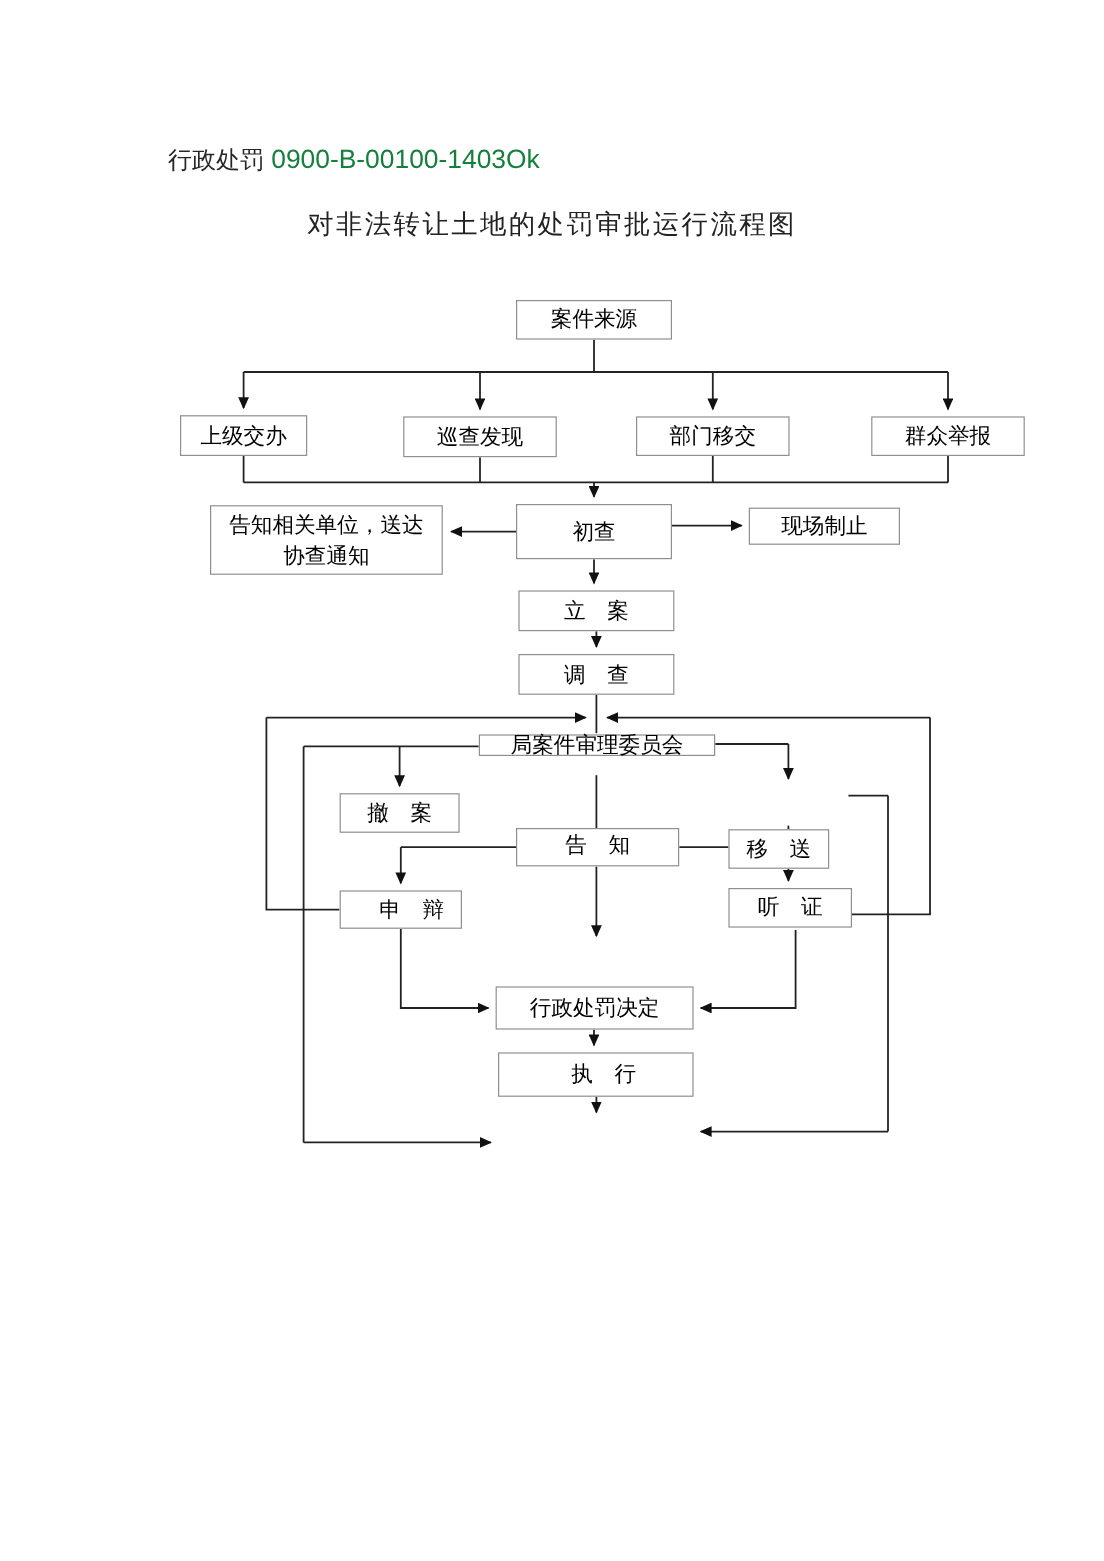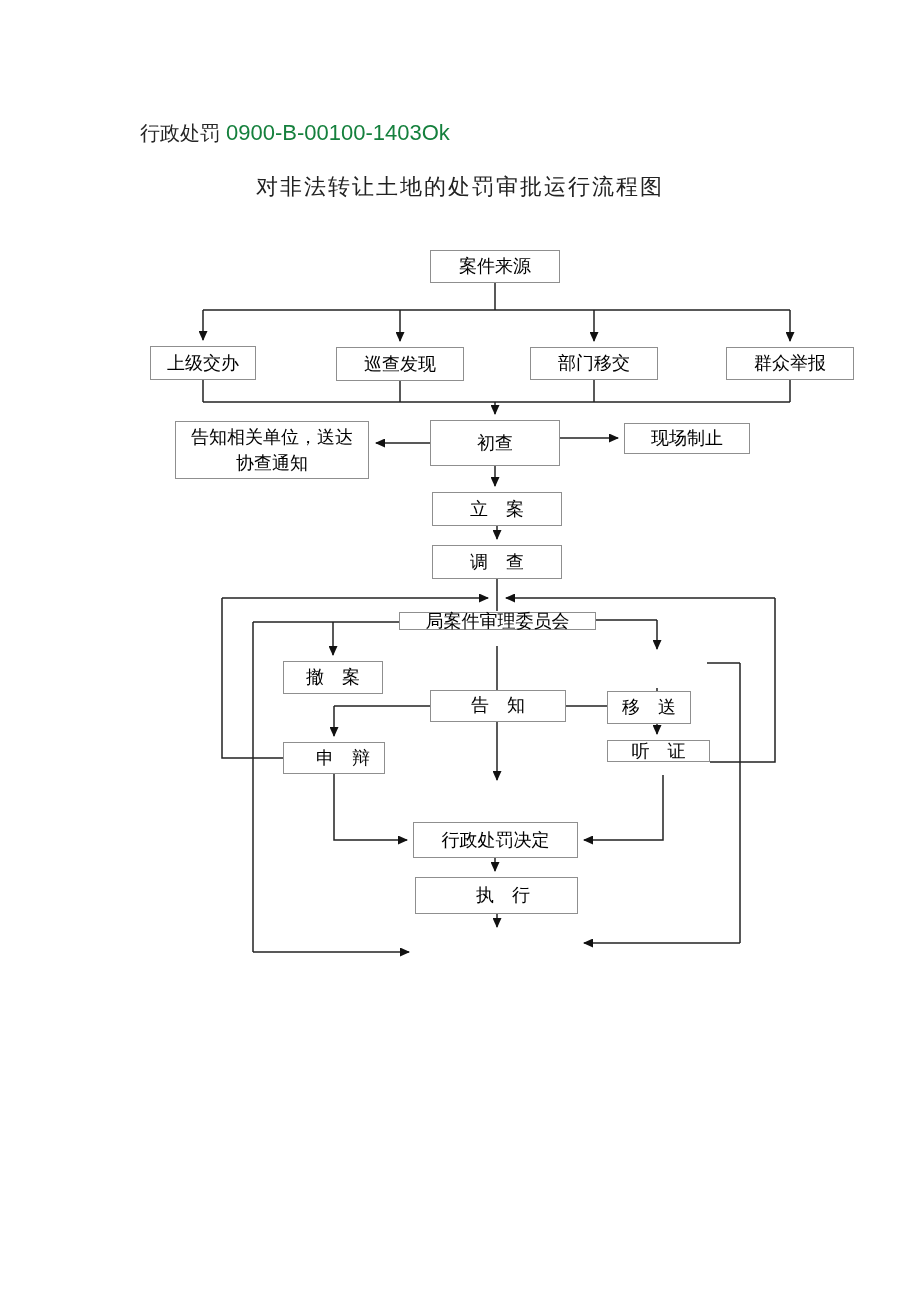--- a/index.html
+++ b/index.html
@@ -145,19 +145,19 @@
     <div class="node" style="left:432px; top:545px; width:130px; height:34px;">调　查</div>
 
     <div class="node" style="left:399px; top:612px; width:197px; height:18px;">局案件审理委员会</div>
 
     <div class="node" style="left:283px; top:661px; width:100px; height:33px;">撤　案</div>
     <div class="node" style="left:607px; top:655px; width:84px; height:33px;margin-top:36px;">移　送</div>
 
     <div class="node" style="left:430px; top:690px; width:136px; height:32px;font-family:Liberation Mono, monospace;">告　知</div>
 
     <div class="node" style="left:283px; top:742px; width:102px; height:32px;padding-left:18px;">申　辩</div>
-    <div class="node" style="left:607px; top:740px; width:103px; height:22px;">听　证</div>
+    <div class="node" style="left:607px; top:740px; width:103px; height:33px;">听　证</div>
 
     <div class="node" style="left:413px; top:822px; width:165px; height:36px;">行政处罚决定</div>
     <div class="node" style="left:415px; top:877px; width:163px; height:37px;padding-left:13px;">执　行</div>
 
   </div>
 </div>
 
 </body></html>

